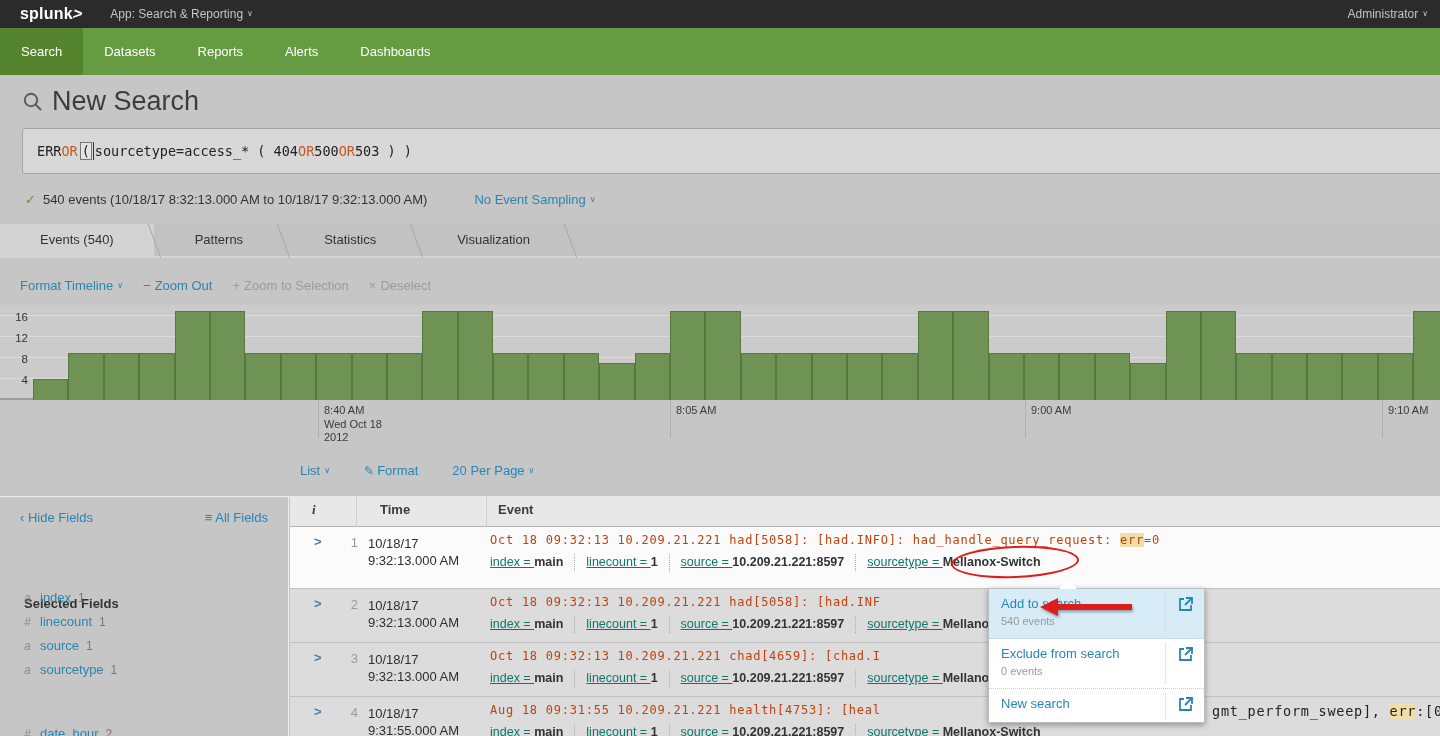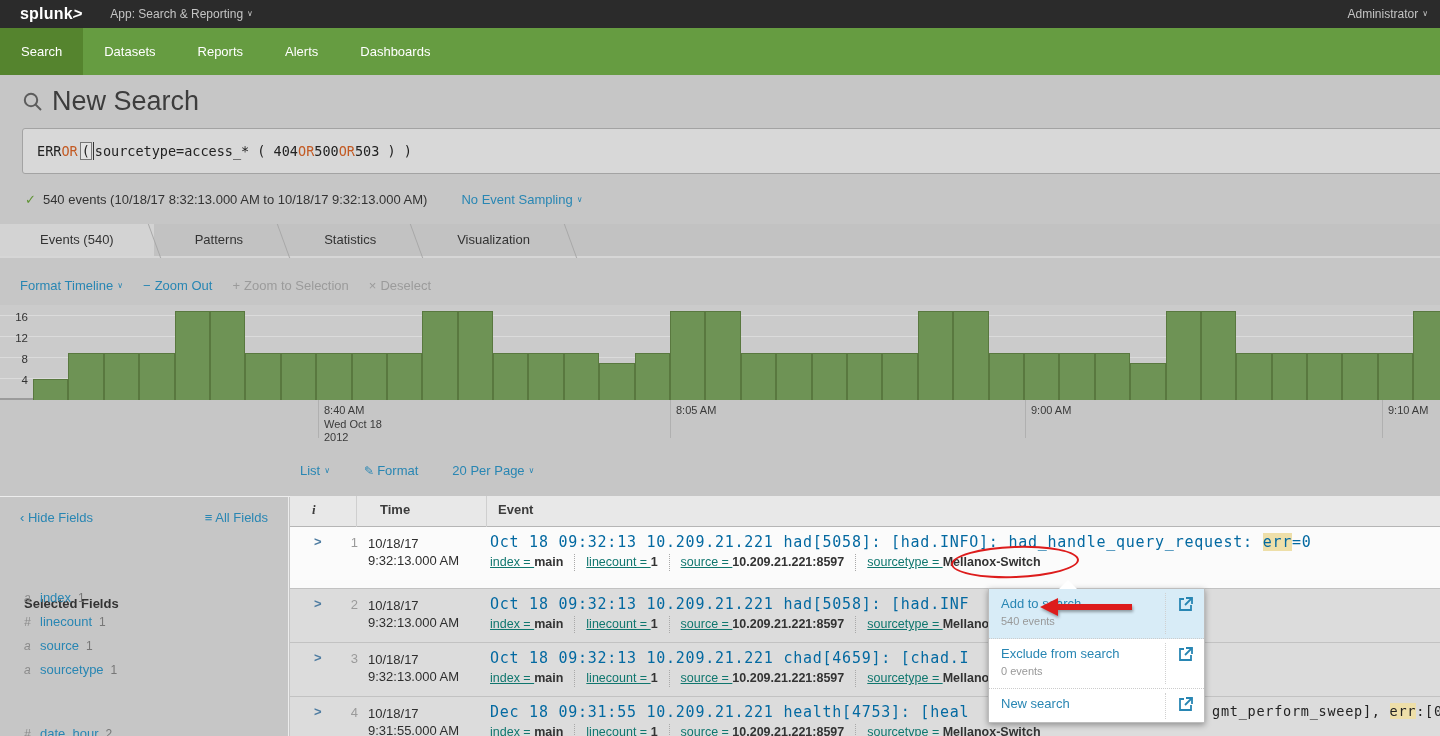--- a/index.html
+++ b/index.html
@@ -28,21 +28,21 @@
   .searchbox { position:absolute; left:22px; top:128px; width:1424px; height:46px; background:#d8d8d8; border:1px solid #a3a3a3; border-radius:3px; display:flex; align-items:center; padding-left:14px;
     font-family:"DejaVu Sans Mono","Liberation Mono",monospace; font-size:13.5px; color:#222; }
   .q-kw { color:#c35a23; }
   .q-paren { border:1px solid #777; background:#e3e3e3; padding:0 1px; margin-left:2px; }
   .q-cursor { display:inline-block; width:1px; height:18px; background:#333; margin:0 1px; vertical-align:-4px; }
 
   
   .status-row { position:absolute; left:25px; top:192px; font-size:13px; color:#333; display:flex; align-items:center; }
   .check { color:#5f9334; margin-right:7px; font-size:13px; }
   .link { color:#2886b3; cursor:pointer; }
-  .status-row .link { margin-left:34px; }
+  .status-row .link { margin-left:47px; }
 
   
   .tab-bar { position:absolute; left:0; top:224px; width:1440px; height:34px; background:#c2c2c2; border-bottom:2px solid #d6d6d6; display:flex; }
   .tab { font-size:13px; color:#333; line-height:32px; padding:0 40px; cursor:pointer; }
   .tab.active { background:#d3d3d3; }
   .tab-sep { width:1px; height:34px; background:#a8a8a8; transform:skewX(20deg); }
 
   
   .tl-controls { position:absolute; left:20px; top:278px; display:flex; gap:20px; font-size:13px; }
   .tl-link { color:#2886b3; cursor:pointer; }
@@ -81,21 +81,21 @@
   .th-i { position:absolute; left:22px; top:6px; font-style:italic; font-family:"Liberation Serif",serif; }
   .th-time { position:absolute; left:90px; top:6px; }
   .th-event { position:absolute; left:208px; top:6px; }
   .th-sep { position:absolute; top:0; width:1px; height:31px; background:#cfcfcf; }
 
   .event-row { position:absolute; left:0; width:1150px; border-bottom:1px solid #c2c2c2; background:#dcdcdc; }
   .event-row.first { background:#fbfbfb; }
   .chevron { position:absolute; left:24px; top:7px; color:#4e7ca1; font-size:13px; font-weight:bold; cursor:pointer; }
   .rownum { position:absolute; left:46px; top:8px; width:22px; text-align:right; color:#9a9a9a; font-size:13px; }
   .rtime { position:absolute; left:78px; top:8px; width:118px; font-size:13px; color:#2e2e2e; line-height:17px; }
-  .rraw { position:absolute; left:200px; top:6px; right:4px; font-family:"DejaVu Sans Mono","Liberation Mono",monospace; font-size:15px; letter-spacing:.75px; color:#0369a1; white-space:nowrap; overflow:hidden; }
+  .rraw { position:absolute; left:200px; top:6px; right:4px; font-family:"DejaVu Sans Mono","Liberation Mono",monospace; font-size:12px; letter-spacing:.75px; color:#c2410c; white-space:nowrap; overflow:hidden; }
   .hl { background:#eedfa9; }
   .raw-right { position:absolute; left:922px; top:6px; font-family:"DejaVu Sans Mono","Liberation Mono",monospace; font-size:13.5px; letter-spacing:.75px; color:#222; white-space:nowrap; }
   .rfields { position:absolute; left:200px; top:27px; display:flex; font-size:12.5px; white-space:nowrap; }
   .fchip { padding:0 11px; border-left:1px dotted #a9a9a9; line-height:17px; cursor:pointer; }
   .fchip:first-child { border-left:none; padding-left:0; }
   .fkey { color:#0f766e;text-decoration:underline; }
   .fval { color:#333; font-weight:bold; }
 
   
   .popup { position:absolute; left:988px; top:588px; width:217px; height:135px; background:#fff; border:1px solid #bdbdbd; box-shadow:0 2px 6px rgba(0,0,0,.35); z-index:10; }
@@ -348,21 +348,21 @@
             <span class="fchip"><span class="fkey">sourcetype = </span><span class="fval">Mellanox-Switch</span></span>
           </div>
         </div>
         <div class="event-row" style="top: 201px; height: 58px;">
           <span class="chevron">&gt;</span>
           <span class="rownum">4</span>
           <div class="rtime">
             <div>10/18/17</div>
             <div>9:31:55.000 AM</div>
           </div>
-          <div class="rraw"><span>Dec 18 09:31:55 10.209.21.221 health[4753]: [heal</span></div>
+          <div class="rraw"><span>Aug 18 09:31:55 10.209.21.221 health[4753]: [heal</span></div>
           <div class="raw-right"><span>gmt_perform_sweep],  </span><span class="hl">err</span><span>:[0</span></div>
           <div class="rfields">
             <span class="fchip"><span class="fkey">index = </span><span class="fval">main</span></span>
             <span class="fchip"><span class="fkey">linecount = </span><span class="fval">1</span></span>
             <span class="fchip"><span class="fkey">source = </span><span class="fval">10.209.21.221:8597</span></span>
             <span class="fchip"><span class="fkey">sourcetype = </span><span class="fval">Mellanox-Switch</span></span>
           </div>
         </div>
       </div>
   </div>

